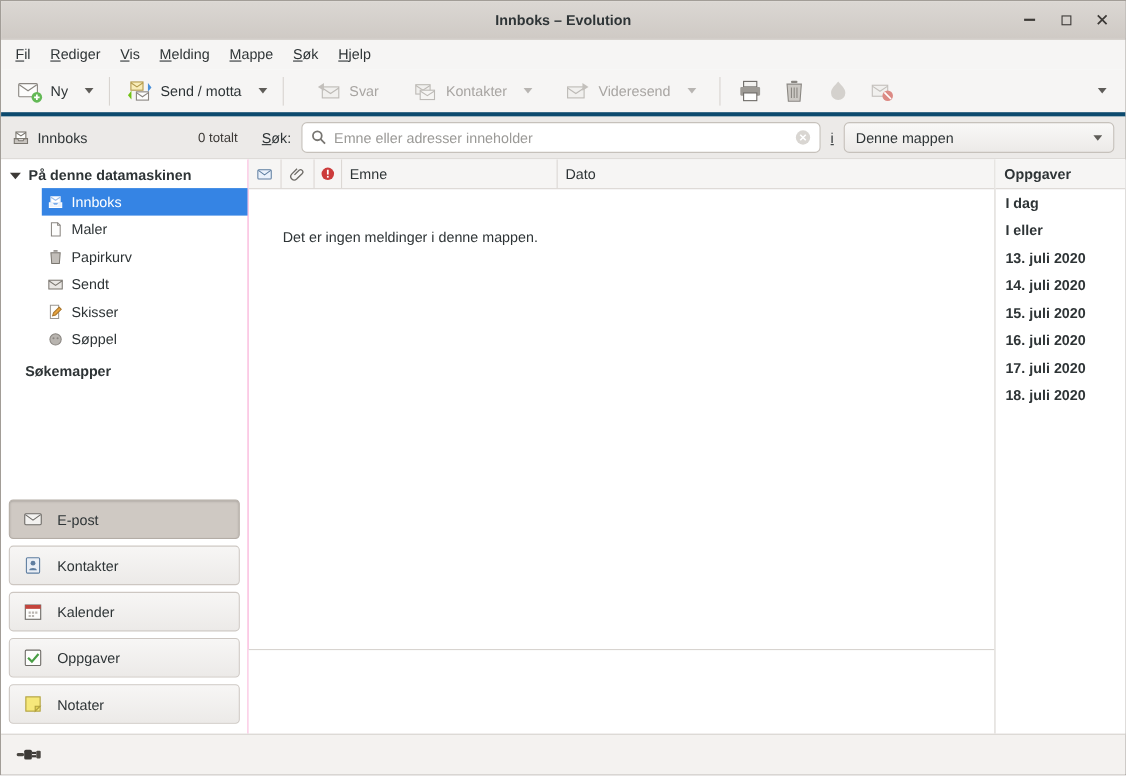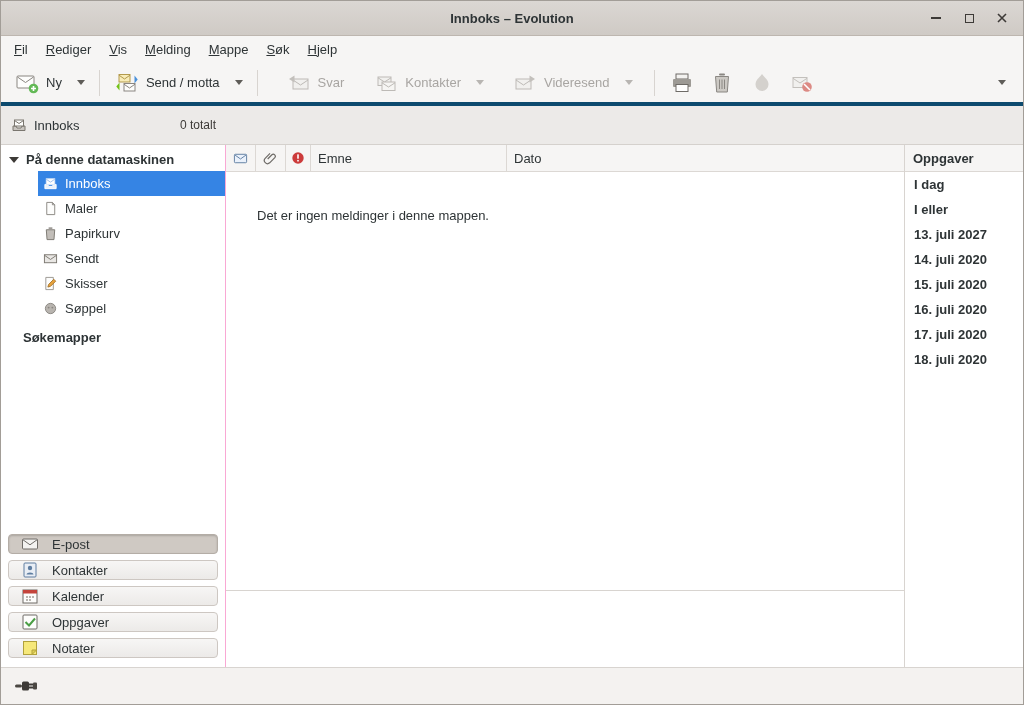--- a/index.html
+++ b/index.html
@@ -51,21 +51,21 @@
   .content { flex:1; display:flex; min-height:0; background:#fff; }
 
   
   .sidebar { flex:0 0 225px; border-right:1px solid #f9a8d4; display:flex; flex-direction:column; background:#fff; }
   .tree-root { display:flex; align-items:center; gap:7px; padding:7px 6px 4px 8px; font-weight:bold; }
   .expander { width:0; height:0; border-left:5px solid transparent; border-right:5px solid transparent; border-top:6px solid #3d3a37; display:inline-block; }
   .tree-item { display:flex; align-items:center; gap:7px; height:25px; margin-left:37px; padding-left:5px; cursor:default; }
   .tree-item.selected { background:#3584e4; color:#fff; }
   .search-folders { font-weight:bold; padding:9px 8px 6px 22px; }
   .switcher { margin-top:auto; display:flex; flex-direction:column; gap:6px; padding:6px 7px 9px; }
-  .sw-btn { height:20px; border:1px solid #cdc7c2; border-radius:4px; background:linear-gradient(#f7f6f5,#eceae8); display:flex; align-items:center; gap:13px; padding:0 12px; cursor:default; }
+  .sw-btn { height:36px; border:1px solid #cdc7c2; border-radius:4px; background:linear-gradient(#f7f6f5,#eceae8); display:flex; align-items:center; gap:13px; padding:0 12px; cursor:default; }
   .sw-btn.active { background:#cfc9c3; border-color:#b4ada6; box-shadow:inset 0 1px 2px rgba(0,0,0,0.18); }
 
   
   .main { flex:1; display:flex; flex-direction:column; min-width:0; }
   .list-header { flex:0 0 27px; display:flex; background:#f6f5f4; border-bottom:1px solid #dcd8d4; }
   .col { border-right:1px solid #dcd8d4; display:flex; align-items:center; padding:0 7px; }
   .col-status { width:30px; justify-content:center; padding:0; }
   .col-attach { width:30px; justify-content:center; padding:0; }
   .col-priority { width:25px; justify-content:center; padding:0; }
   .col-from { width:197px; }
@@ -239,20 +239,43 @@
       <span class="icon">
         <svg width="16" height="16" viewBox="0 0 16 16">
             <path d="M2 9h3l1 2h4l1-2h3v4.5H2z" fill="#c9c5c0" stroke="#7a766f"></path>
             <rect x="3.5" y="3" width="9" height="6" fill="#fdfdfc" stroke="#7a766f"></rect>
             <path d="M3.5 3.5L8 6.5l4.5-3" fill="none" stroke="#7a766f"></path>
           </svg>
       </span>
       <span>Innboks</span>
       <span class="fb-total">0 totalt</span>
     </div>
+    <div class="fb-search">
+      <label class="sok-label">Søk:</label>
+      <div class="search-entry">
+        <span class="icon">
+          <svg width="16" height="16" viewBox="0 0 16 16">
+              <circle cx="6.5" cy="6.5" r="4" fill="none" stroke="#777571" stroke-width="1.6"></circle>
+              <path d="M9.5 9.5l4 4" stroke="#777571" stroke-width="1.6"></path>
+            </svg>
+        </span>
+        <input type="text" placeholder="Emne eller adresser inneholder" style="">
+        <span class="icon">
+          <svg width="16" height="16" viewBox="0 0 16 16">
+              <circle cx="8" cy="8" r="6.5" fill="#d9d6d2"></circle>
+              <path d="M5.5 5.5l5 5M10.5 5.5l-5 5" stroke="#fff" stroke-width="1.5"></path>
+            </svg>
+        </span>
+      </div>
+      <span class="in-label">i</span>
+      <div class="scope-dropdown">
+        <span>Denne mappen</span>
+        <span class="arr"></span>
+      </div>
+    </div>
   </div>
 
   <div class="content">
 
     <div class="sidebar">
       <div class="tree-root">
         <span class="expander"></span>
         <span>På denne datamaskinen</span>
       </div>
 
@@ -412,21 +435,21 @@
       </div>
       <div class="preview-pane"></div>
     </div>
 
     <div class="tasks-panel">
       <div class="tasks-header">
         <span>Oppgaver</span>
       </div>
       <div class="task-item">I dag</div>
       <div class="task-item">I eller</div>
-      <div class="task-item">13. juli 2027</div>
+      <div class="task-item">13. juli 2020</div>
       <div class="task-item">14. juli 2020</div>
       <div class="task-item">15. juli 2020</div>
       <div class="task-item">16. juli 2020</div>
       <div class="task-item">17. juli 2020</div>
       <div class="task-item">18. juli 2020</div>
     </div>
 
   </div>
 
   <div class="statusbar">

